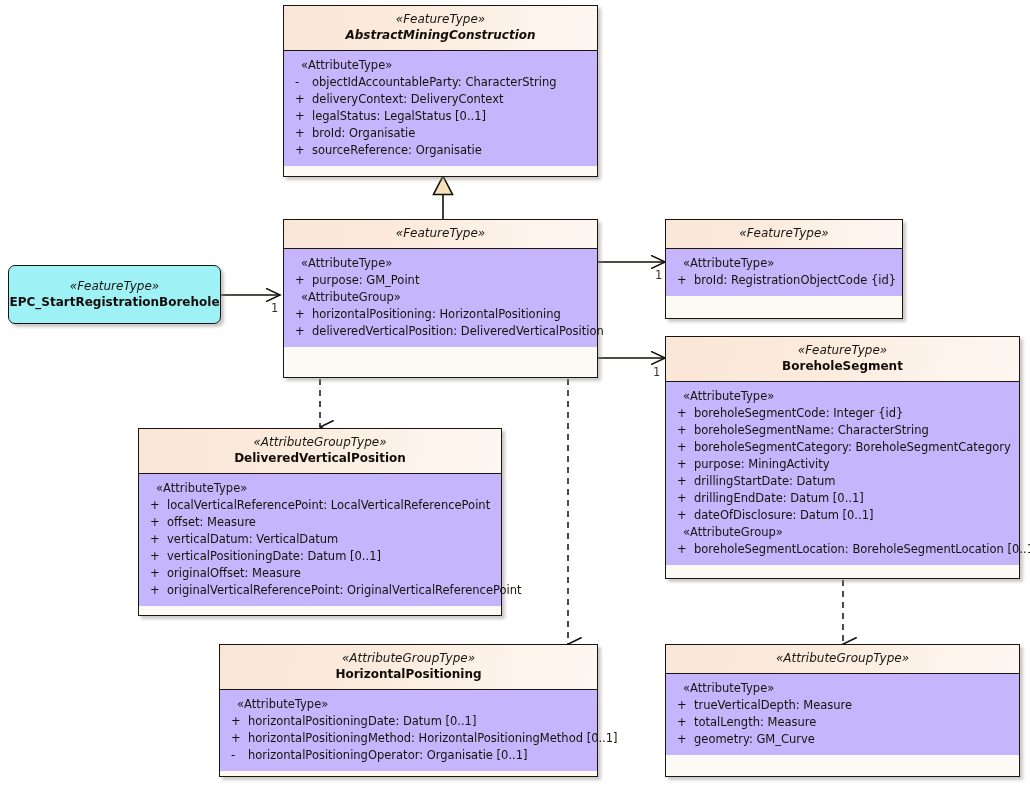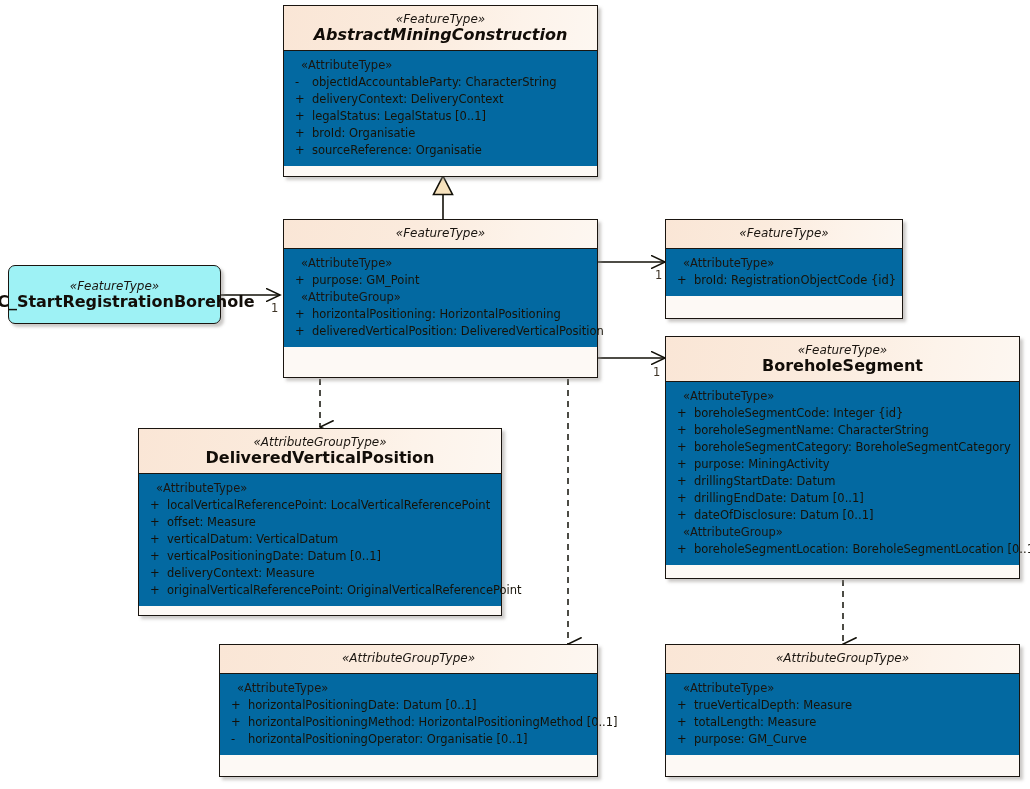--- a/index.html
+++ b/index.html
@@ -46,32 +46,32 @@
     padding: 6px 6px 7px 6px;
   }
   .uml-class .hdr .stereotype {
     font-size: 12px;
     color: #1a1510;
     line-height: 15px;
     white-space: nowrap;
     font-style: italic;
   }
   .uml-class .hdr .cname {
-    font-size: 16px;
+    font-size: 12px;
     font-weight: bold;
     color: #120d08;
     line-height: 16px;
     white-space: nowrap;
   }
   .uml-class.abstract .hdr .cname {
     font-style: italic;
   }
   .uml-class .body {
     box-sizing: border-box;
-    background: #0369a1;
+    background: #c4b5fd;
     padding: 6px 4px 7px 4px;
   }
   .uml-class .grouplabel {
     font-size: 11.5px;
     color: #1a1510;
     line-height: 17px;
     padding-left: 13px;
     white-space: nowrap;
   }
   .uml-class .attr {
@@ -301,32 +301,33 @@
       <div class="attr">
         <span class="vis">+</span>
         <span class="sig">verticalDatum: VerticalDatum</span>
       </div>
       <div class="attr">
         <span class="vis">+</span>
         <span class="sig">verticalPositioningDate: Datum [0..1]</span>
       </div>
       <div class="attr">
         <span class="vis">+</span>
-        <span class="sig">deliveryContext: Measure</span>
+        <span class="sig">originalOffset: Measure</span>
       </div>
       <div class="attr">
         <span class="vis">+</span>
         <span class="sig">originalVerticalReferencePoint: OriginalVerticalReferencePoint</span>
       </div>
     </div>
   </div>
 
   <div class="uml-class" style="left:219px; top:644px; width:379px; height:133px;">
     <div class="hdr">
       <div class="stereotype">«AttributeGroupType»</div>
+      <div class="cname">HorizontalPositioning</div>
     </div>
     <div class="body">
       <div class="grouplabel">«AttributeType»</div>
       <div class="attr">
         <span class="vis">+</span>
         <span class="sig">horizontalPositioningDate: Datum [0..1]</span>
       </div>
       <div class="attr">
         <span class="vis">+</span>
         <span class="sig">horizontalPositioningMethod: HorizontalPositioningMethod [0..1]</span>
@@ -347,18 +348,18 @@
       <div class="attr">
         <span class="vis">+</span>
         <span class="sig">trueVerticalDepth: Measure</span>
       </div>
       <div class="attr">
         <span class="vis">+</span>
         <span class="sig">totalLength: Measure</span>
       </div>
       <div class="attr">
         <span class="vis">+</span>
-        <span class="sig">purpose: GM_Curve</span>
+        <span class="sig">geometry: GM_Curve</span>
       </div>
     </div>
   </div>
 
 </div>
 
 </body></html>

